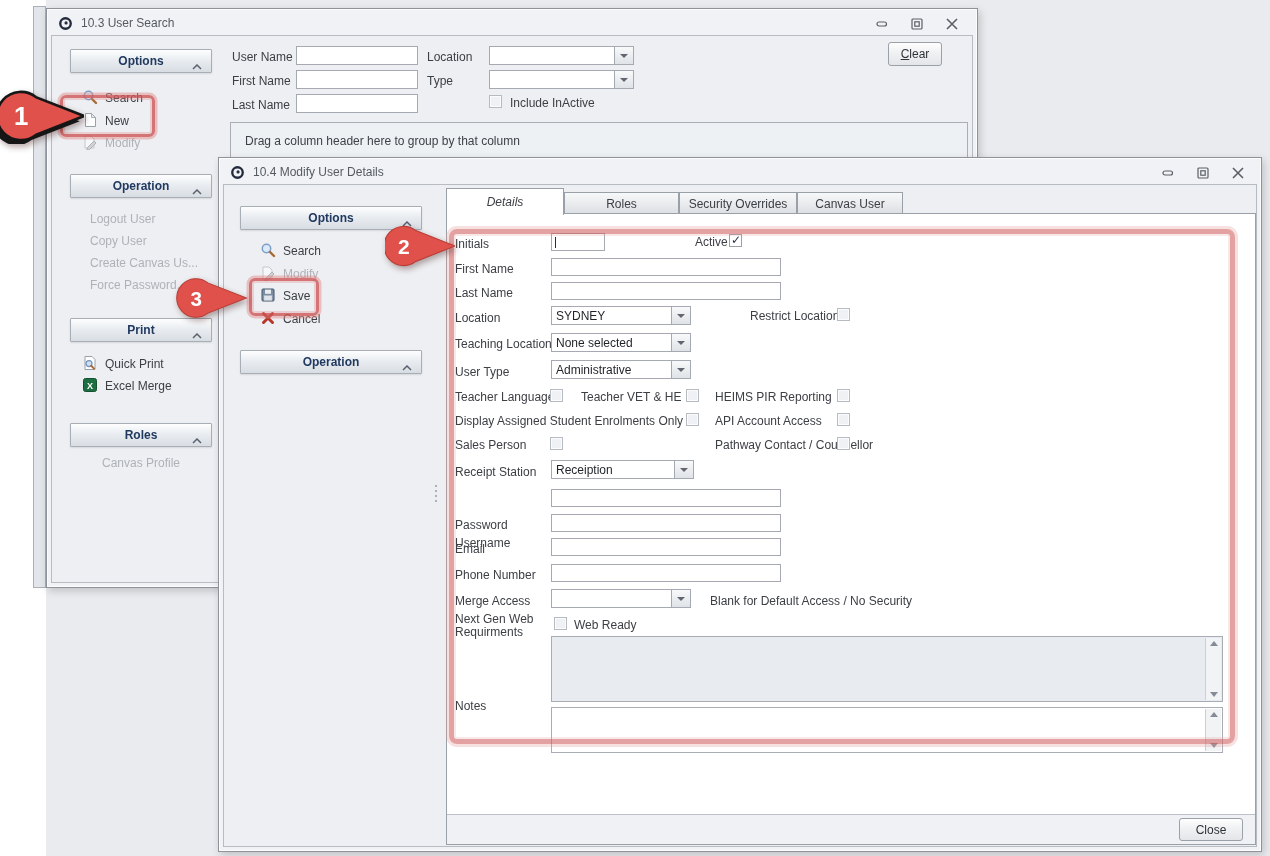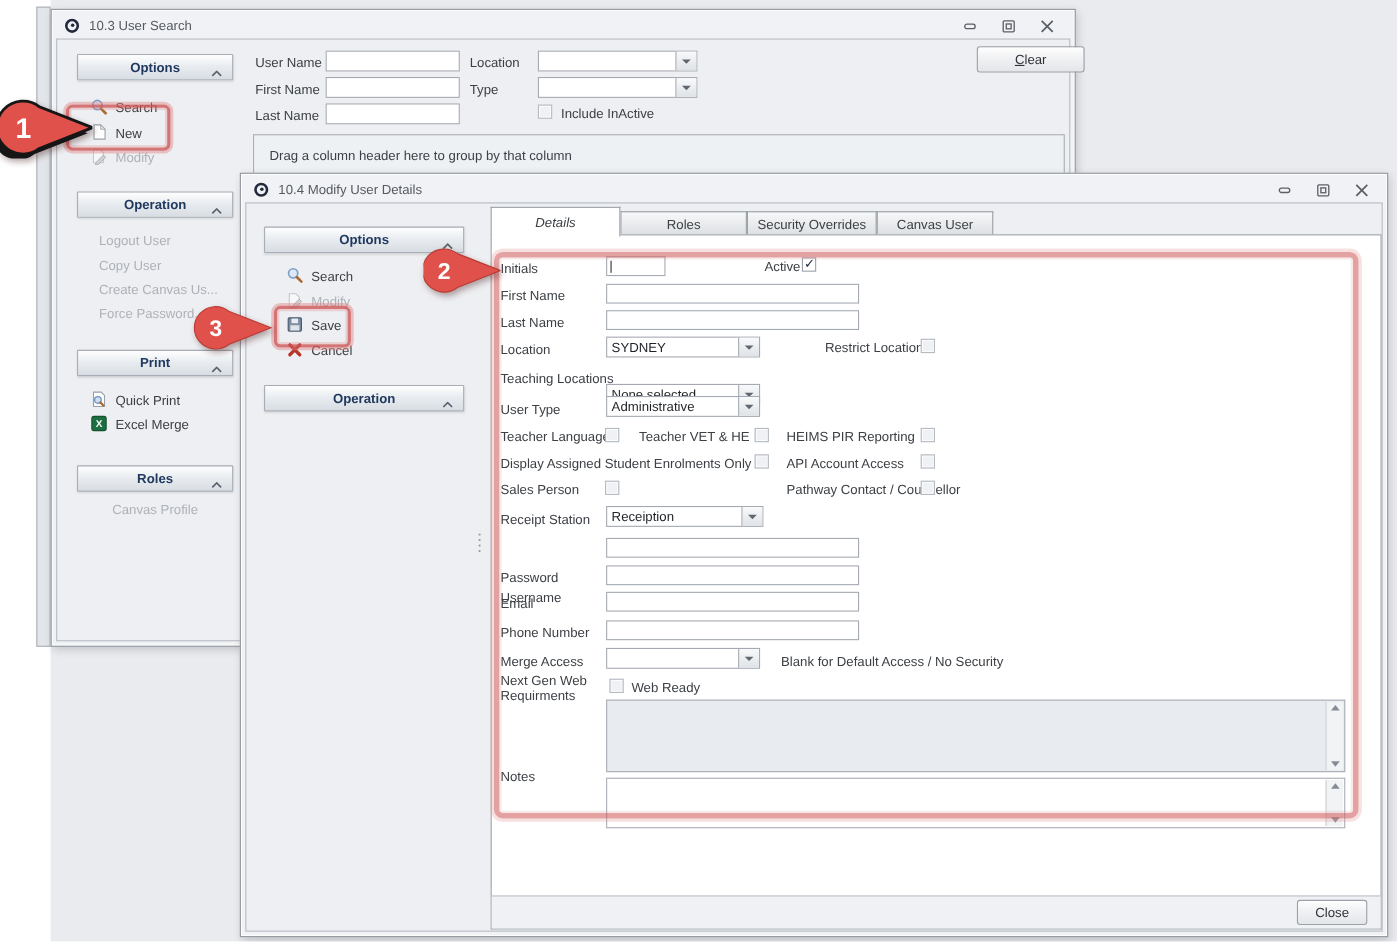--- a/index.html
+++ b/index.html
@@ -201,21 +201,21 @@
       <div class="lbl" style="left:375px;top:38px;">Type</div>
       <div class="combo" style="left:437px;top:34px;width:145px;">
         <span class="val"></span>
         <span class="cbtn">
             <span class="arrdn"></span>
           </span>
       </div>
       <span class="cb dis" style="left:437px;top:59px;"></span>
       <div class="lbl" style="left:458px;top:60px;">Include InActive</div>
 
-      <div class="btn3d" style="left:836px;top:6px;width:98px;height:24px;">
+      <div class="btn3d" style="left:836px;top:6px;width:54px;height:24px;">
         <span><u>C</u><span>lear</span></span>
       </div>
 
       <div class="gbar" style="left:178px;top:86px;width:738px;height:200px;">
         <div style="padding:11px 0 0 14px;">Drag a column header here to group by that column</div>
       </div>
     </div>
   </div>
 
   <div class="redbox" style="left:60px;top:95px;width:95px;height:42px;z-index:15;"></div>
@@ -340,21 +340,21 @@
         <div class="combo" style="left:104px;top:92px;width:140px;">
           <span class="val">SYDNEY</span>
           <span class="cbtn">
               <span class="arrdn"></span>
             </span>
         </div>
         <div class="lbl" style="left:303px;top:95px;">Restrict Location</div>
         <span class="cb dis" style="left:390px;top:94px;"></span>
 
         <div class="lbl" style="left:8px;top:123px;">Teaching Locations</div>
-        <div class="combo" style="left:104px;top:119px;width:140px;margin-top:16px;">
+        <div class="combo" style="left:104px;top:119px;width:140px;">
           <span class="val">None selected</span>
           <span class="cbtn">
               <span class="arrdn"></span>
             </span>
         </div>
 
         <div class="lbl" style="left:8px;top:151px;">User Type</div>
         <div class="combo" style="left:104px;top:146px;width:140px;">
           <span class="val">Administrative</span>
           <span class="cbtn">

